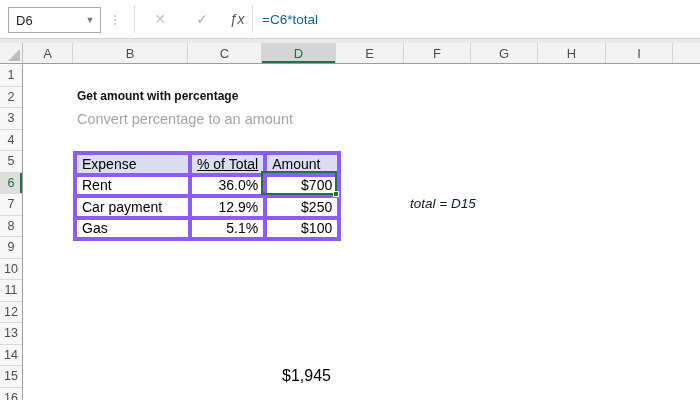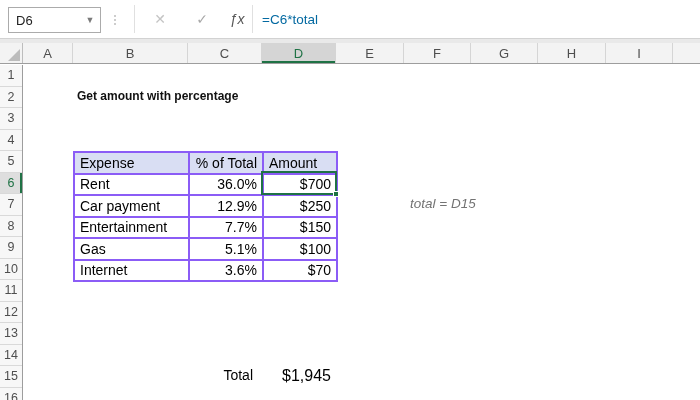--- a/index.html
+++ b/index.html
@@ -57,35 +57,35 @@
           font-size:12.5px; color:#4e4e4e; border-bottom:1px solid #D9D9D9; }
   .rowh.selected { background:#DEDEDE; color:#1F7245; box-shadow: inset -2px 0 0 #1F7245; }
 
   
   .sheet { position:absolute; left:23px; top:65px; width:677px; height:335px; background:#fff; }
   .sheet-title { position:absolute; left:54px; top:24px; font-size:12px; font-weight:700; color:#111; }
   .sheet-subtitle { position:absolute; left:54px; top:46px; font-size:14.5px; color:#A5A5A5; }
 
   table.exp { position:absolute; left:50px; top:86px; border-collapse:collapse; table-layout:fixed; }
   table.exp th, table.exp td {
-    height:21.5px; padding:0 5px; border:2px solid #8b5cf6; font-size:14px; font-weight:400;
+    height:21.5px; padding:0 5px; border:4px solid #8b5cf6; font-size:14px; font-weight:400;
     overflow:hidden; white-space:nowrap;
   }
   table.exp col.c1{width:115px;} table.exp col.c2{width:74px;} table.exp col.c3{width:74px;}
   table.exp thead th { background:#D9DEF3; text-align:left; }
-  table.exp thead th.th-pct { text-align:right; }
+  table.exp thead th.th-pct { text-align:right;text-decoration:underline; }
   td.cell-expense { text-align:left; }
   td.cell-pct, td.cell-amount { text-align:right; }
 
   .selection { position:absolute; left:238px; top:106px; width:76px; height:23.5px;
                border:2px solid #1F7245; background:transparent; }
   .fill-handle { position:absolute; right:-4px; bottom:-4px; width:6px; height:6px;
                  background:#1F7245; border:1px solid #fff; }
 
-  .note { position:absolute; left:387px; top:131px; font-size:13.5px; font-style:italic; color:#737373; }
+  .note { position:absolute; left:387px; top:131px; font-size:13.5px; font-style:italic; color:#0f172a; }
 
   .total-label { position:absolute; left:165px; top:302px; width:70px; height:21.5px;
                  text-align:right; padding-right:5px; font-size:14px; color:#000; }
   .total-value { position:absolute; left:240px; top:302px; width:72px; height:21.5px;
                  text-align:right; padding-right:4px; font-size:16px; color:#000; }
 </style>
 </head>
 <body>
 
 <div class="app">
@@ -139,20 +139,21 @@
     <div class="rowh">11</div>
     <div class="rowh">12</div>
     <div class="rowh">13</div>
     <div class="rowh">14</div>
     <div class="rowh">15</div>
     <div class="rowh">16</div>
   </div>
 
   <div class="sheet">
     <div class="sheet-title">Get amount with percentage</div>
+    <div class="sheet-subtitle">Convert percentage to an amount</div>
 
     <table class="exp">
       <colgroup>
           <col class="c1">
           <col class="c2">
           <col class="c3">
         </colgroup>
       <thead>
         <tr>
           <th class="th-exp">Expense</th>
@@ -165,40 +166,29 @@
           <td class="cell-expense">Rent</td>
           <td class="cell-pct">36.0%</td>
           <td class="cell-amount">$700</td>
         </tr>
         <tr>
           <td class="cell-expense">Car payment</td>
           <td class="cell-pct">12.9%</td>
           <td class="cell-amount">$250</td>
         </tr>
         <tr>
-          <td class="cell-expense">Entertainment</td>
-          <td class="cell-pct">7.7%</td>
-          <td class="cell-amount">$150</td>
-        </tr>
-        <tr>
           <td class="cell-expense">Gas</td>
           <td class="cell-pct">5.1%</td>
           <td class="cell-amount">$100</td>
-        </tr>
-        <tr>
-          <td class="cell-expense">Internet</td>
-          <td class="cell-pct">3.6%</td>
-          <td class="cell-amount">$70</td>
         </tr>
       </tbody>
     </table>
 
     <div class="selection">
       <div class="fill-handle"></div>
     </div>
 
     <div class="note">total = D15</div>
 
-    <div class="total-label">Total</div>
     <div class="total-value">$1,945</div>
   </div>
 
 </div>
 
 </body></html>

